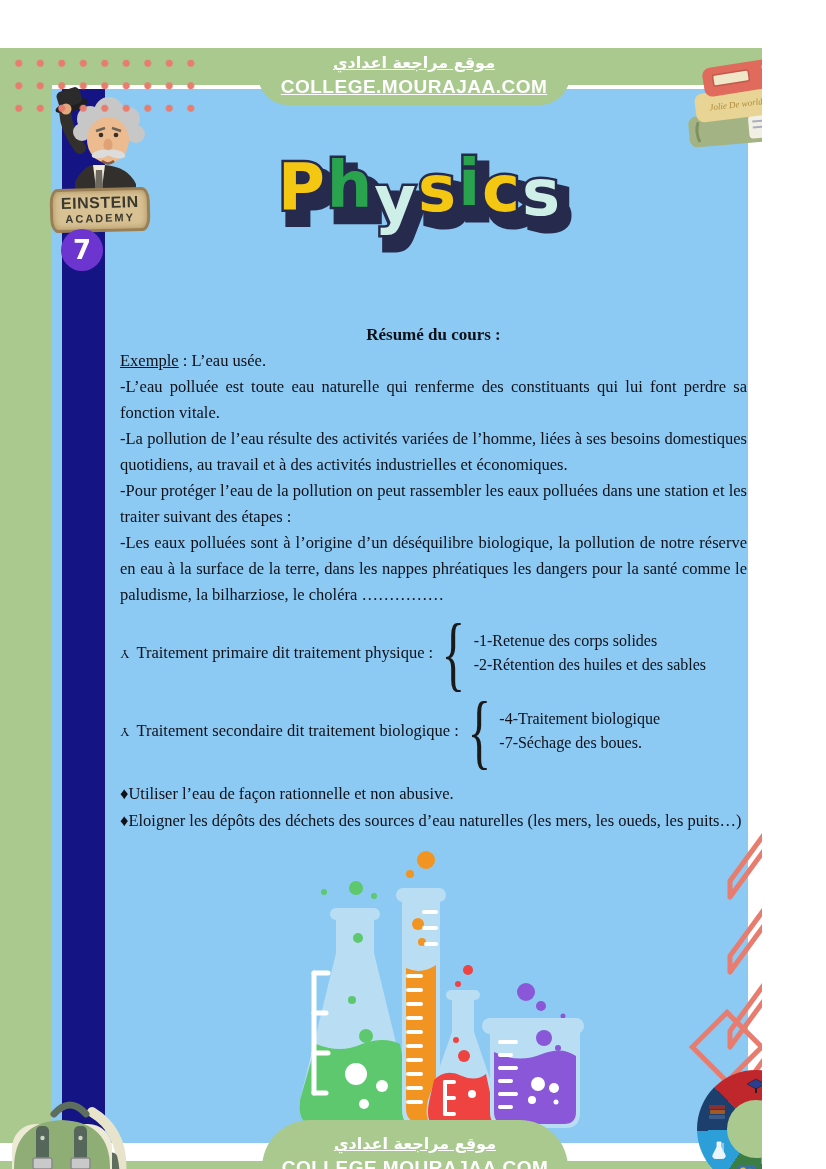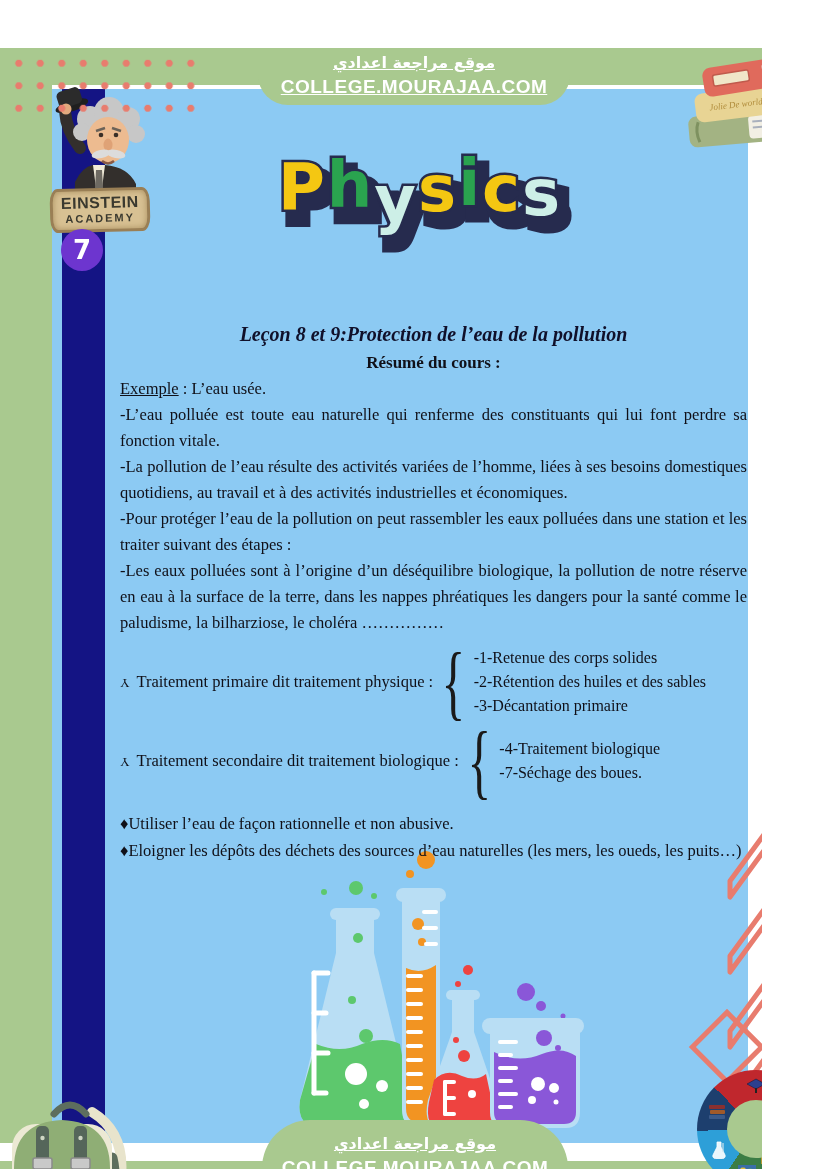--- a/index.html
+++ b/index.html
@@ -142,36 +142,34 @@
   <div class="physics-wrap">
     <div class="physics-layer layer-back">
       <span class="pl o0">P</span><span class="pl o1">h</span><span class="pl o2">y</span><span class="pl o3">s</span><span class="pl o4">i</span><span class="pl o5">c</span><span class="pl o6">s</span>
     </div>
     <div class="physics-layer layer-front">
       <span class="pl cy o0">P</span><span class="pl cg o1">h</span><span class="pl cm o2">y</span><span class="pl cy o3">s</span><span class="pl cg o4">i</span><span class="pl cy o5">c</span><span class="pl cm o6">s</span>
     </div>
   </div>
 
   <div class="lesson">
-    <div class="lesson-title">Leçon 8 et 9:Protection de l’eau de la pollution</div>
     <div class="summary-label">Résumé du cours :</div>
     <p class="body"><span class="und">Exemple</span><span> : L’eau usée.</span></p>
     <p class="body">-L’eau polluée est toute eau naturelle qui renferme des constituants qui lui font perdre sa fonction vitale.</p>
     <p class="body">-La pollution de l’eau résulte des activités variées de l’homme, liées à ses besoins domestiques quotidiens, au travail et à des activités industrielles et économiques.</p>
     <p class="body">-Pour protéger l’eau de la pollution on peut rassembler les eaux polluées dans une station  et les traiter suivant  des étapes :</p>
     <p class="body">-Les eaux polluées sont à l’origine d’un déséquilibre biologique, la pollution de notre réserve en eau à la surface de la terre, dans les nappes phréatiques les dangers pour la santé comme le paludisme, la bilharziose, le choléra ……………</p>
 
     <div class="treat-block">
       <div class="treat-row">
         <div class="treat-label"><span class="treat-marker">Y</span><span>Traitement primaire dit traitement physique : </span></div>
         <div class="treat-brace">{</div>
         <div class="treat-items">
           <div>-1-Retenue des corps solides</div>
           <div>-2-Rétention des huiles et des sables</div>
-          <div>-3-Décantation primaire</div>
         </div>
       </div>
       <div class="treat-row">
         <div class="treat-label"><span class="treat-marker">Y</span><span>Traitement secondaire dit traitement biologique :</span></div>
         <div class="treat-brace">{</div>
         <div class="treat-items">
           <div>-4-Traitement  biologique</div>
           <div>-7-Séchage des boues.</div>
         </div>
       </div>

